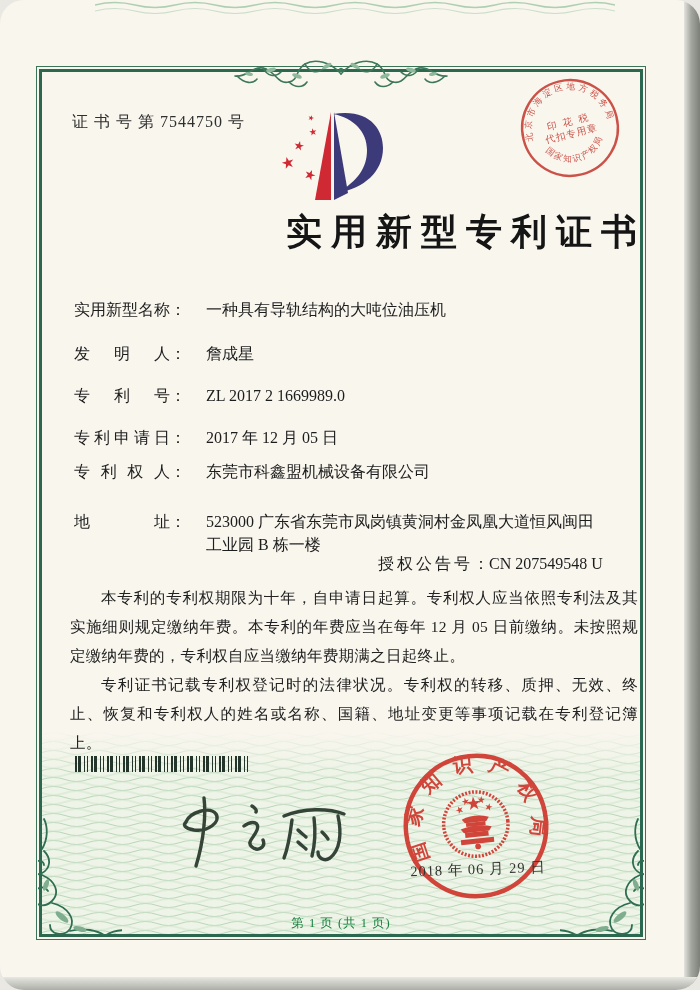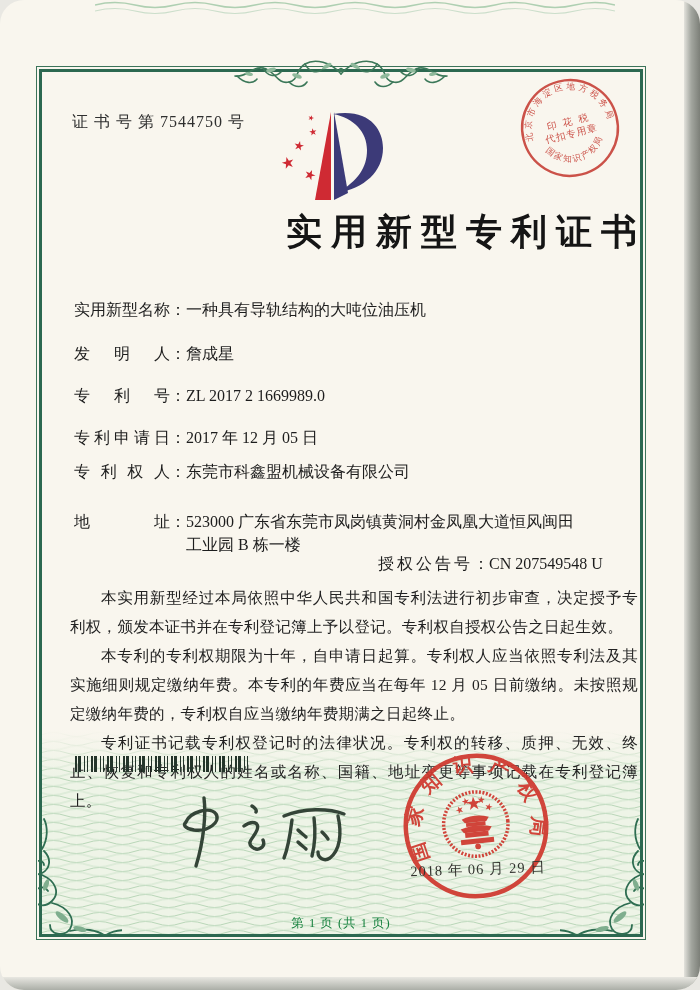--- a/index.html
+++ b/index.html
@@ -11,21 +11,21 @@
   .edge-bottom{left:0;bottom:0;width:700px;height:13px;background:linear-gradient(180deg,#e8e7e1 0%,#abaea7 100%);}
   
   .frame-outer{left:36px;top:66px;width:608px;height:872px;border:1px solid #3b7359;}
   .frame-inner{position:absolute;inset:2px;border:3px solid #2c6850;}
   
   .cert-no{left:72px;top:112px;font-size:16px;letter-spacing:1px;color:#2f2f2f;}
   .title{left:36px;top:208px;width:610px;text-align:right;font-size:36px;font-weight:700;letter-spacing:9px;color:#151515;}
   .fieldrow{left:74px;width:560px;font-size:16px;color:#1d1d1d;line-height:23px;}
   .flabel{display:inline-block;width:96px;text-align:justify;text-align-last:justify;vertical-align:top;}
   .fcolon{vertical-align:top;}
-  .fvalue{display:inline-block;vertical-align:top;margin-left:0;max-width:430px;white-space:pre-line;}
+  .fvalue{display:inline-block;vertical-align:top;margin-left:20px;max-width:430px;white-space:pre-line;}
   .grantno{left:378px;top:554px;font-size:16px;color:#1d1d1d;}
   .grantno .lab{letter-spacing:3px;margin-top:40px;}
   .paras{left:70px;top:583px;width:568px;font-size:15.5px;line-height:29px;color:#222;text-align:justify;}
   .paras p{margin:0;text-indent:2em;letter-spacing:0.3px;}
   .barcode{left:75px;top:756px;width:173px;height:16px;background:repeating-linear-gradient(90deg,#24352b 0px,#24352b 2px,rgba(0,0,0,0) 2px,rgba(0,0,0,0) 3px,#24352b 3px,#24352b 6px,rgba(0,0,0,0) 6px,rgba(0,0,0,0) 9px,#24352b 9px,#24352b 10px,rgba(0,0,0,0) 10px,rgba(0,0,0,0) 12px,#24352b 12px,#24352b 13px,rgba(0,0,0,0) 13px,rgba(0,0,0,0) 16px);}
   .director{left:82px;top:806px;font-size:16px;color:#20281f;line-height:32px;}
   .sealdate{left:398px;top:860px;width:160px;text-align:center;font-size:14.5px;letter-spacing:1px;color:#33332f;transform:rotate(-2deg);}
   .footer{left:36px;top:915px;width:610px;text-align:center;font-size:12.5px;letter-spacing:1px;color:#15803d;}
   .stamp-rot{transform:rotate(-14deg);}
   .seal-rot{transform:rotate(-6deg);}
@@ -168,21 +168,20 @@
   </div>
   <div class="abs fieldrow" style="top:510px;">
     <span class="flabel">地址</span><span class="fcolon">：</span><span class="fvalue" style="width:402px;">523000 广东省东莞市凤岗镇黄洞村金凤凰大道恒风闽田
 工业园 B 栋一楼</span>
   </div>
   <div class="abs grantno">
     <span class="lab">授权公告号</span><span>：</span><span>CN 207549548 U</span>
   </div>
 
   <div class="abs paras">
-    <p>本实用新型经过本局依照中华人民共和国专利法进行初步审查，决定授予专利权，颁发本证书并在专利登记簿上予以登记。专利权自授权公告之日起生效。</p>
     <p>本专利的专利权期限为十年，自申请日起算。专利权人应当依照专利法及其实施细则规定缴纳年费。本专利的年费应当在每年 12 月 05 日前缴纳。未按照规定缴纳年费的，专利权自应当缴纳年费期满之日起终止。</p>
     <p>专利证书记载专利权登记时的法律状况。专利权的转移、质押、无效、终止、恢复和专利权人的姓名或名称、国籍、地址变更等事项记载在专利登记簿上。</p>
   </div>
 
   <div class="abs barcode"></div>
 
 
   <svg class="abs" style="left:180px;top:792px;" width="170" height="80" viewBox="0 0 170 80">
     <g stroke="#2b3b2f" stroke-width="3.4" fill="none" stroke-linecap="round" opacity="0.95">
       <path d="M6,30 C10,20 30,14 36,22 C41,30 28,40 14,38 C4,36 3,33 6,30"></path>

